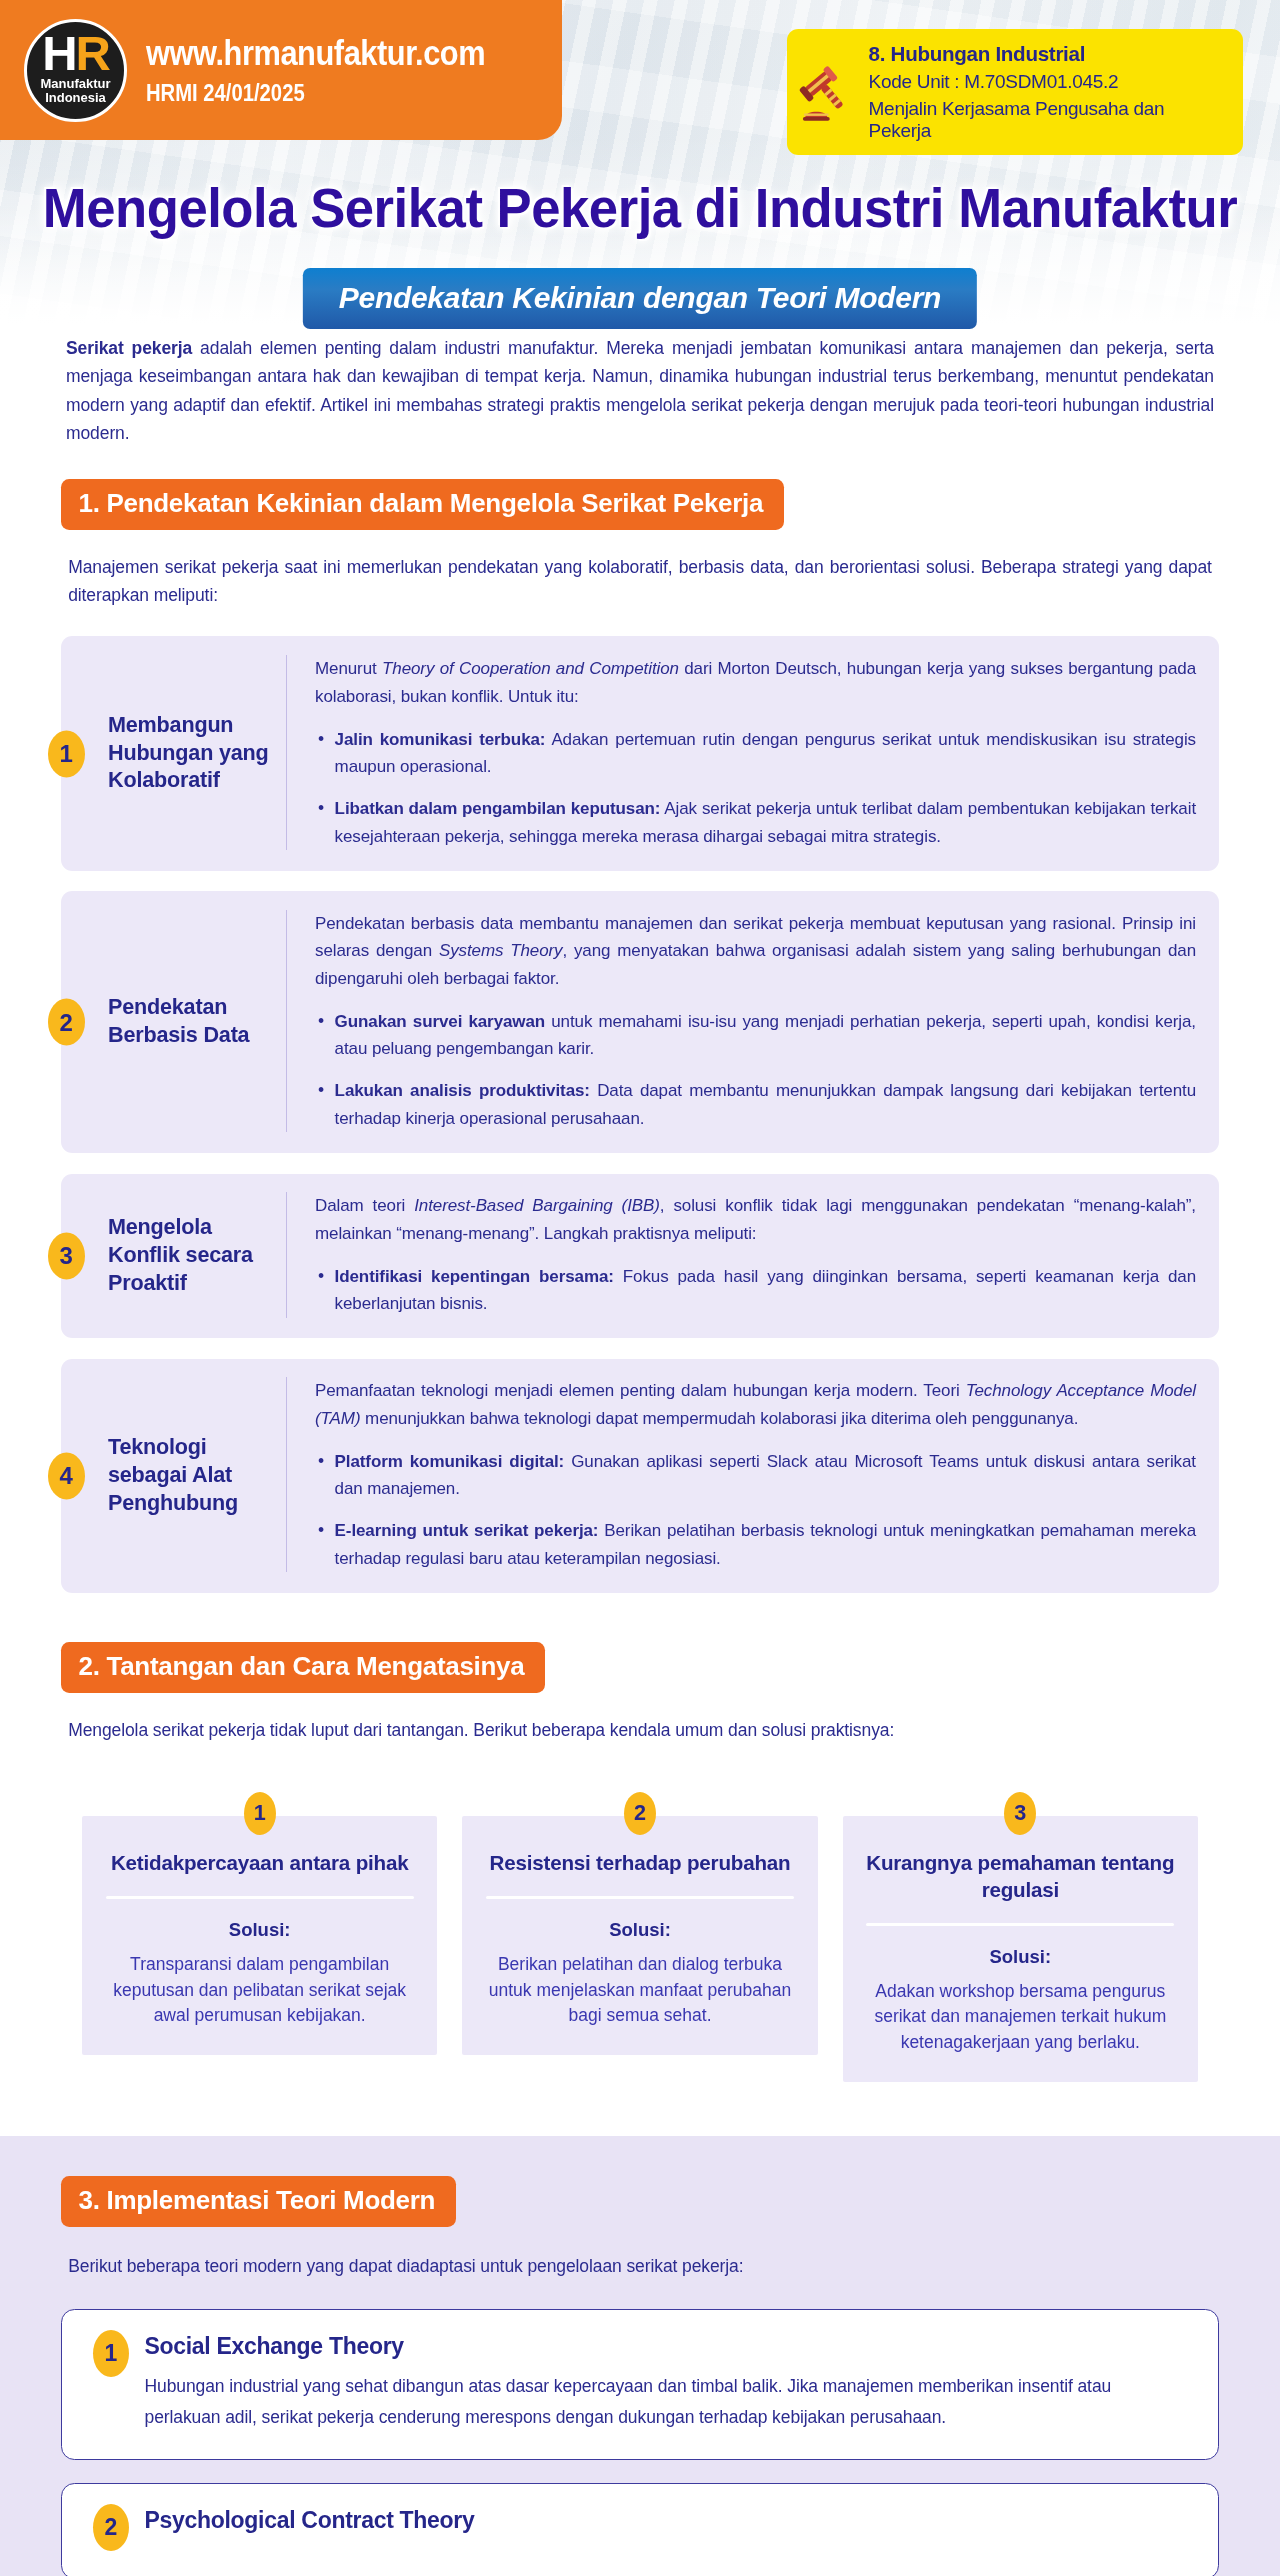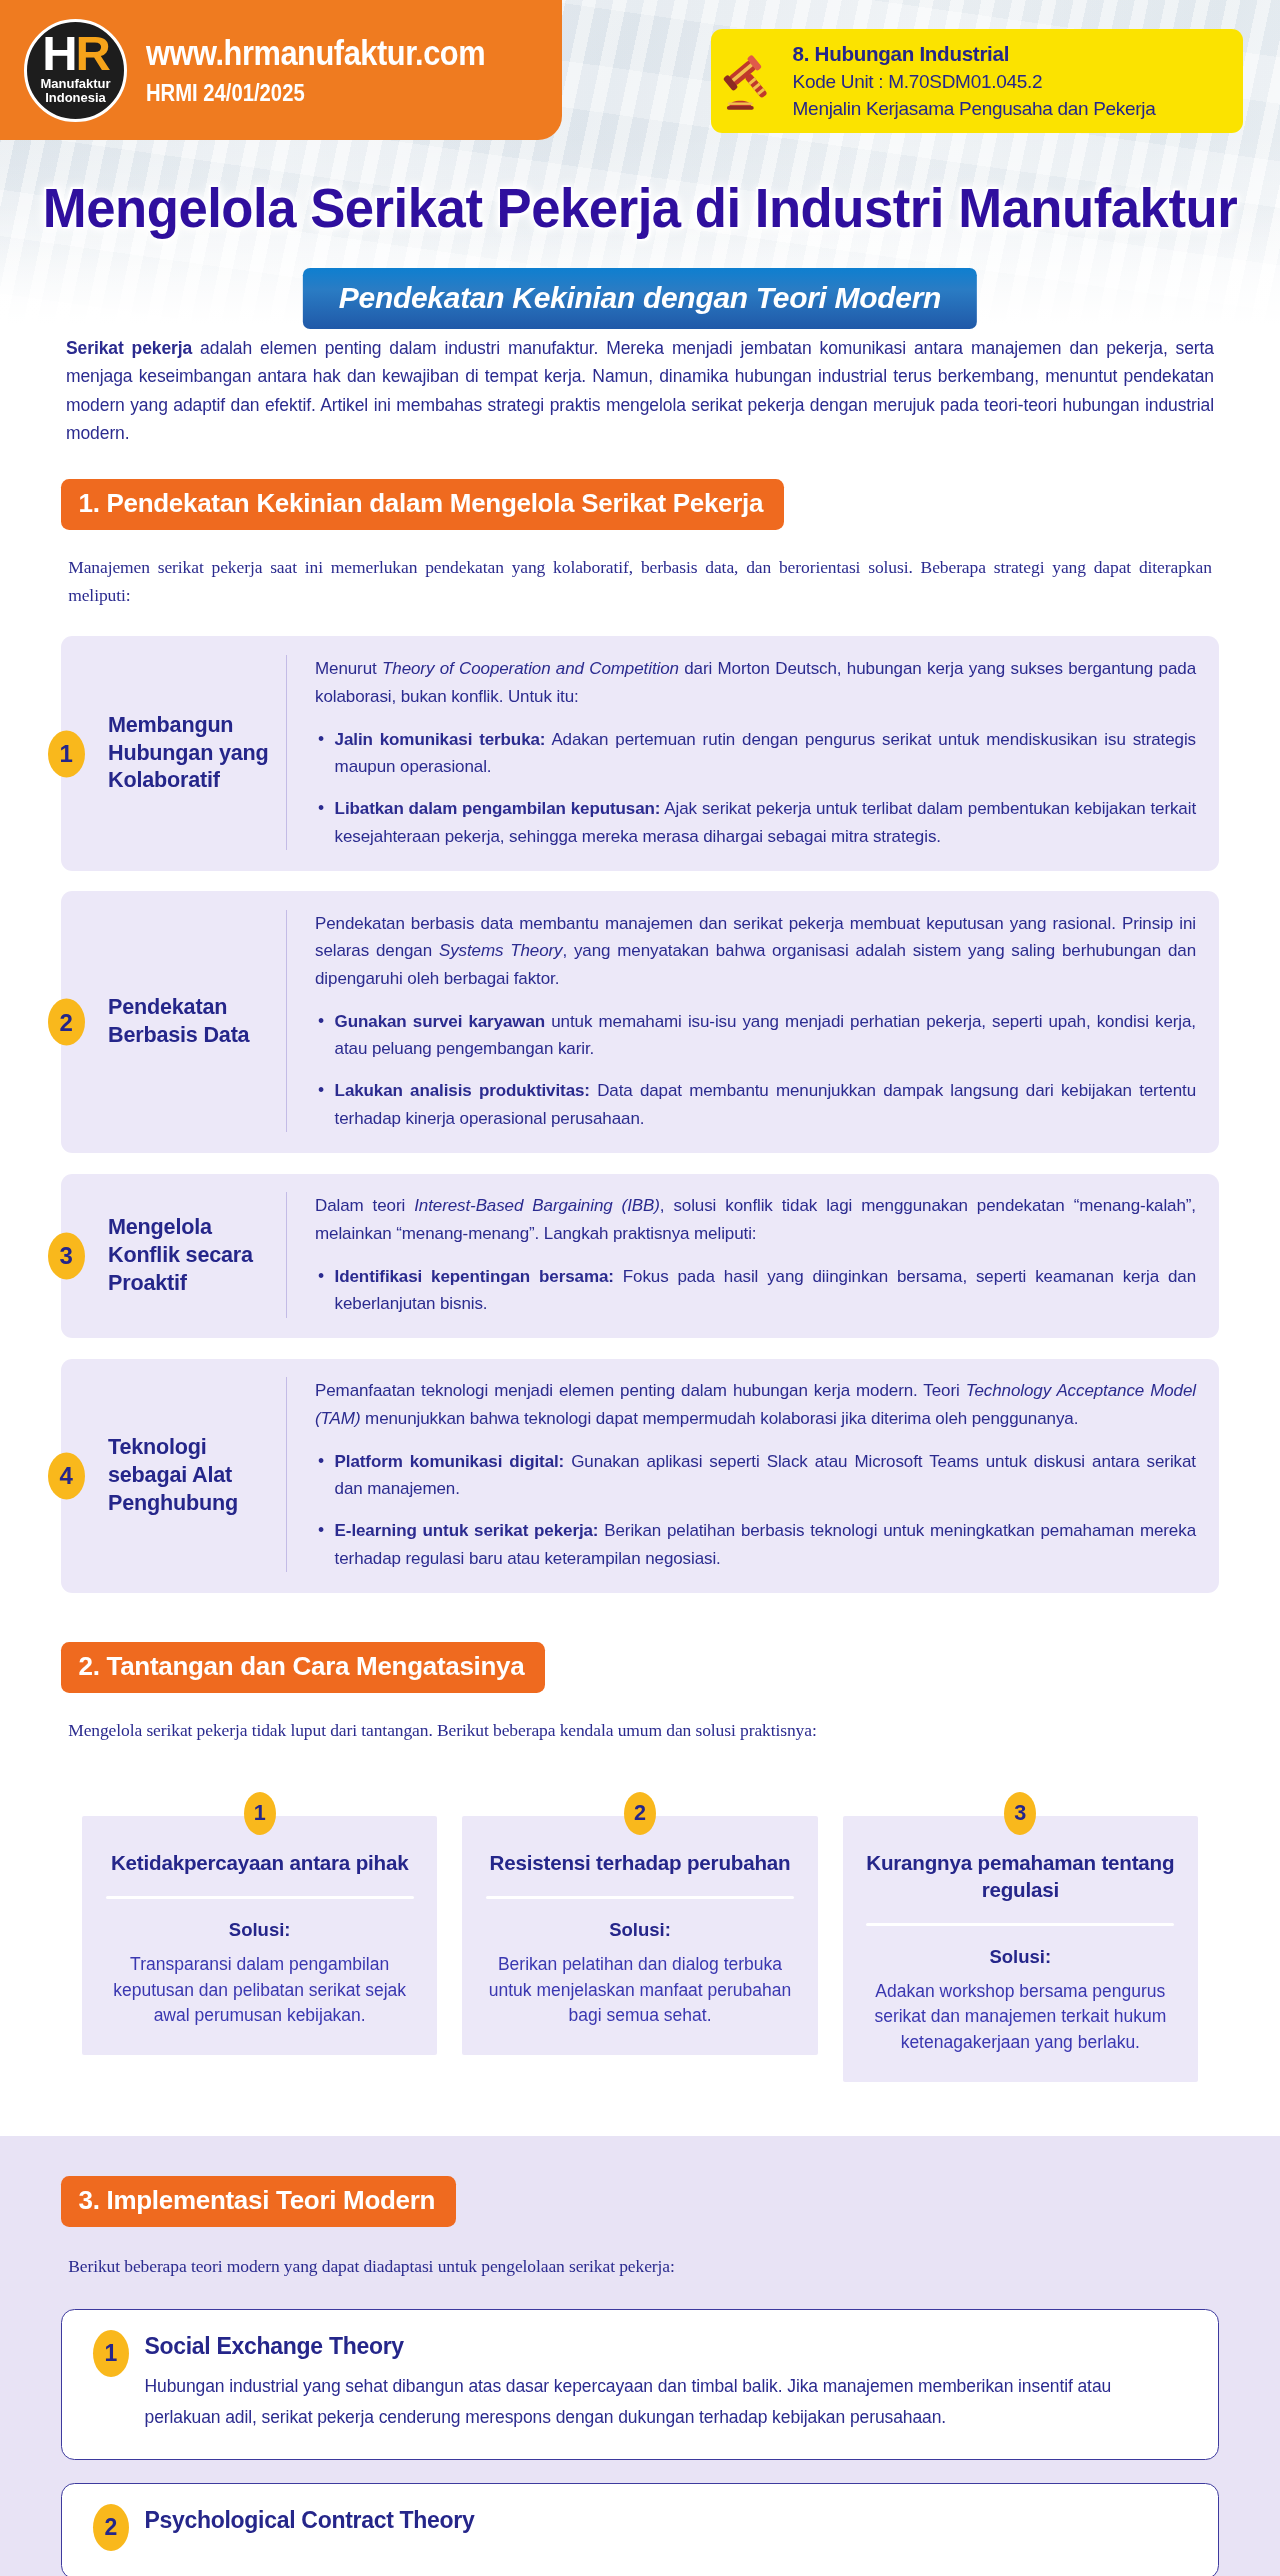--- a/index.html
+++ b/index.html
@@ -62,21 +62,21 @@
     font-family:"Liberation Sans Narrow","Liberation Sans",sans-serif;
     transform: scaleX(.88); transform-origin:left center;
   }
   .brand-date{
     color:#ffffff; font-size:23px; font-weight:bold; margin-top:6.2px;
     font-family:"Liberation Sans Narrow","Liberation Sans",sans-serif;
     transform: scaleX(.88); transform-origin:left center;
   }
 
   .unit-badge{
-    position:absolute; right:37px; top:29px; width:532px;
+    position:absolute; right:37px; top:29px; width:456px;
     background:#fbe300; border-radius:11.3px;
     padding:13.4px 15.5px 13.4px 11.3px;
     display:flex; align-items:center; gap:9.3px;
     z-index:4;
   }
   .gavel{ width:61px; height:61px; flex:0 0 auto; }
   .unit-lines{ display:flex; flex-direction:column; gap:4.6px; }
   .unit-title{ color:#25268a; font-size:20.6px; font-weight:bold; letter-spacing:-0.3px; }
   .unit-code, .unit-desc{ color:#25268a; font-size:19px; letter-spacing:-0.3px; }
 
@@ -110,21 +110,21 @@
   .intro b{ font-weight:bold; }
 
   .sec-header{
     display:inline-block; background:#ef6a1f; color:#ffffff;
     border-radius:8.2px; padding:9.3px 20.6px 10.3px 17.5px;
     font-size:26px; font-weight:bold; letter-spacing:-0.3px;
     font-family:"Liberation Sans Narrow","Liberation Sans",sans-serif;
   }
   .sec-lead{
     color:#2b2b8f; font-size:17.5px; line-height:1.62; text-align:justify;
-    font-family:Liberation Serif, serif;
+    font-family:Liberation Sans, sans-serif;
     letter-spacing:-0.1px;
   }
 
   
   .strategy{ position:relative; margin:0 0 20.6px 0; }
   .strategy-card{
     background:#ece8f8; border-radius:11.3px;
     display:flex; align-items:stretch;
     padding:18.5px 23px 20.6px 47px;
     position:relative;

